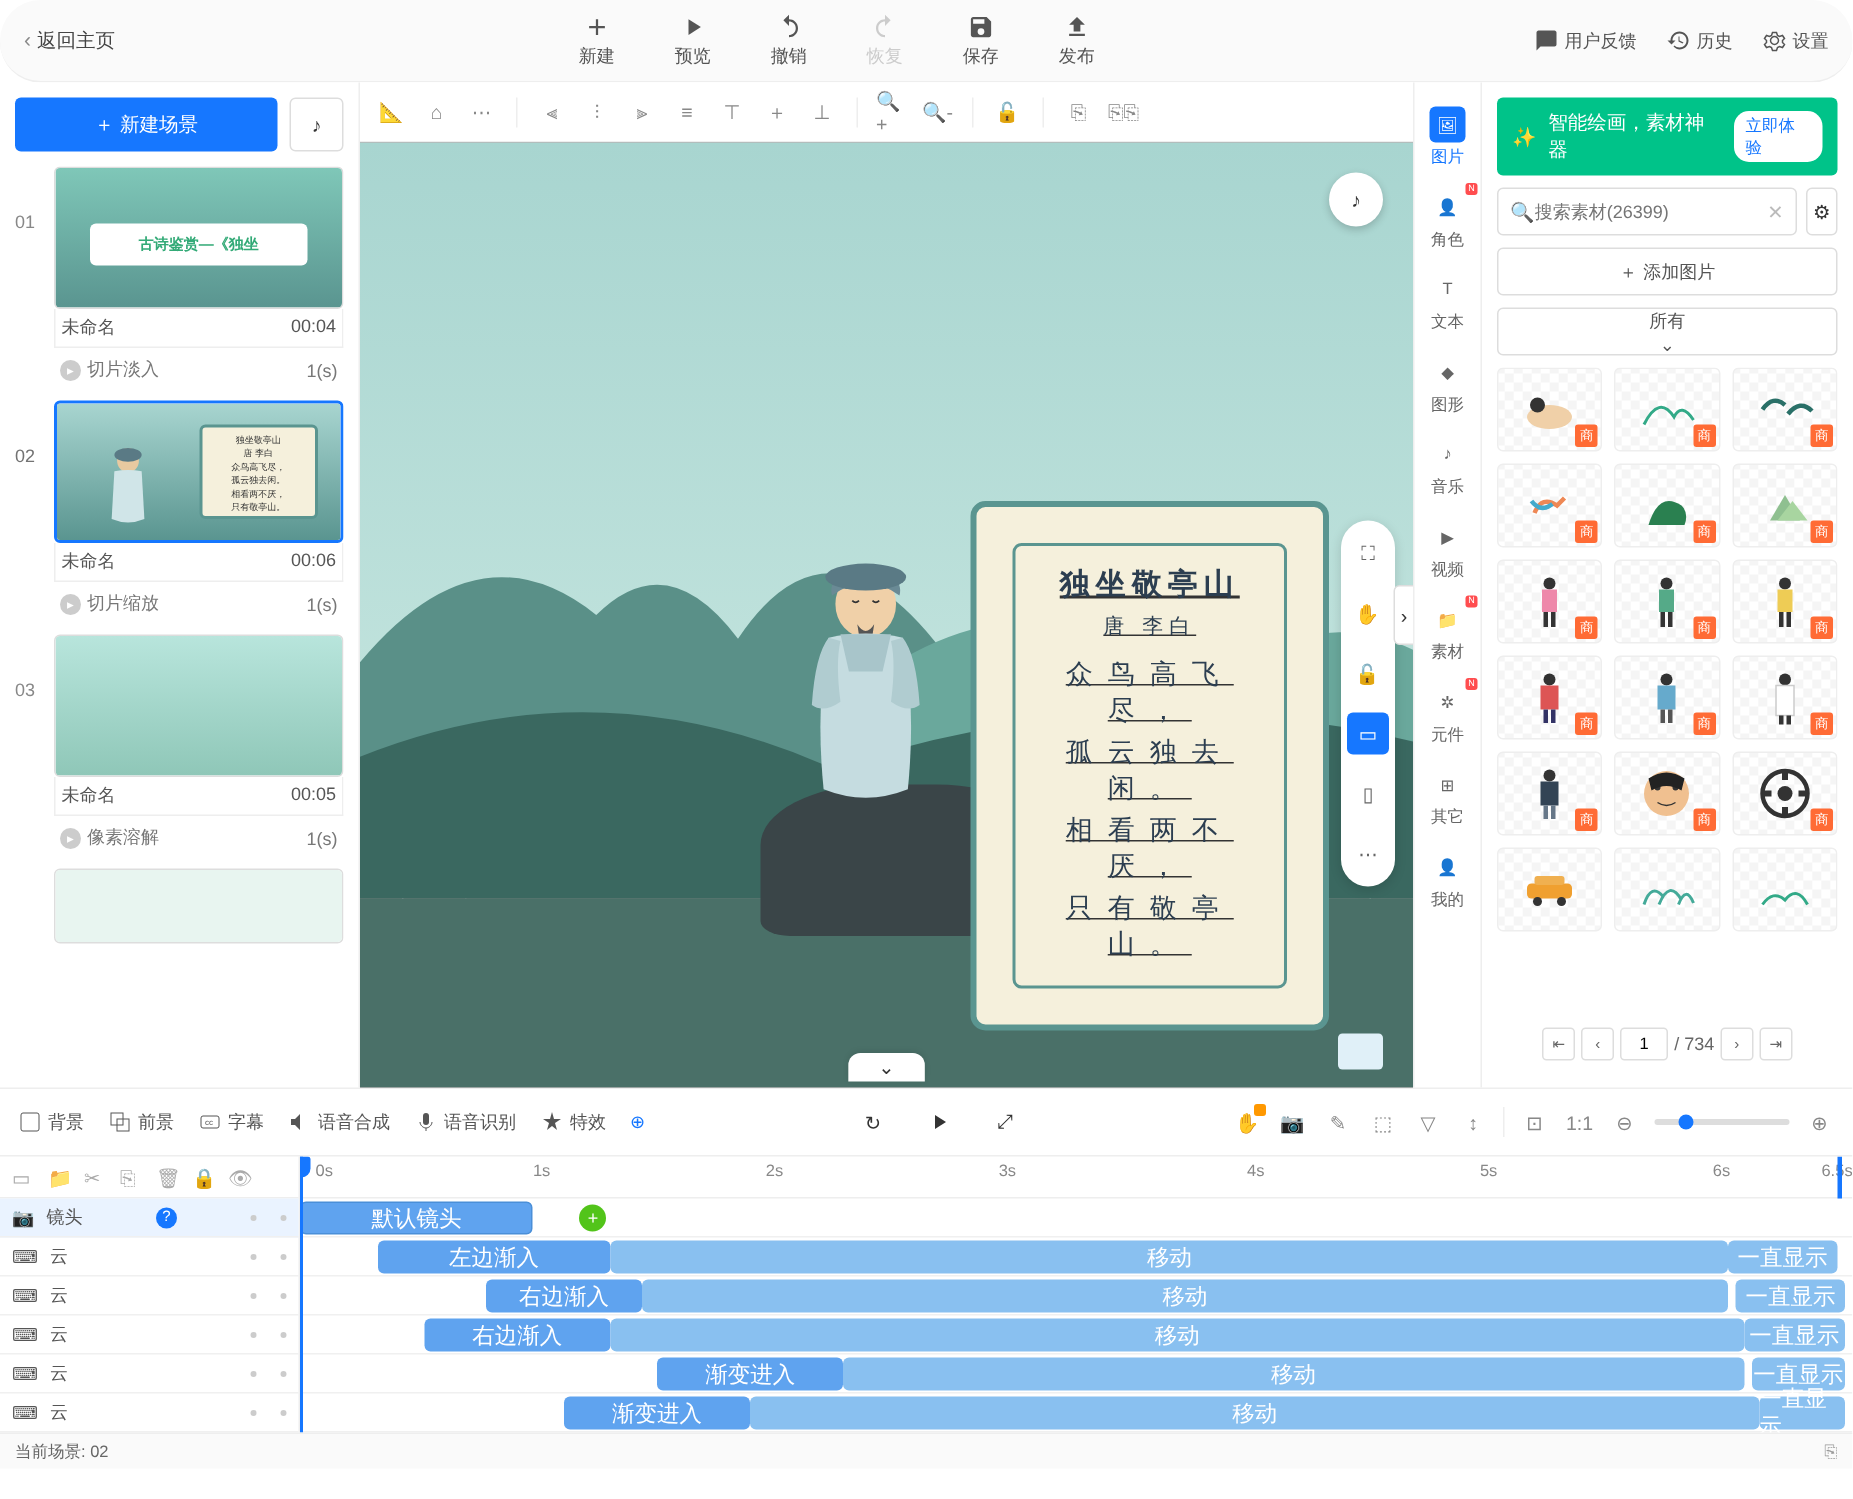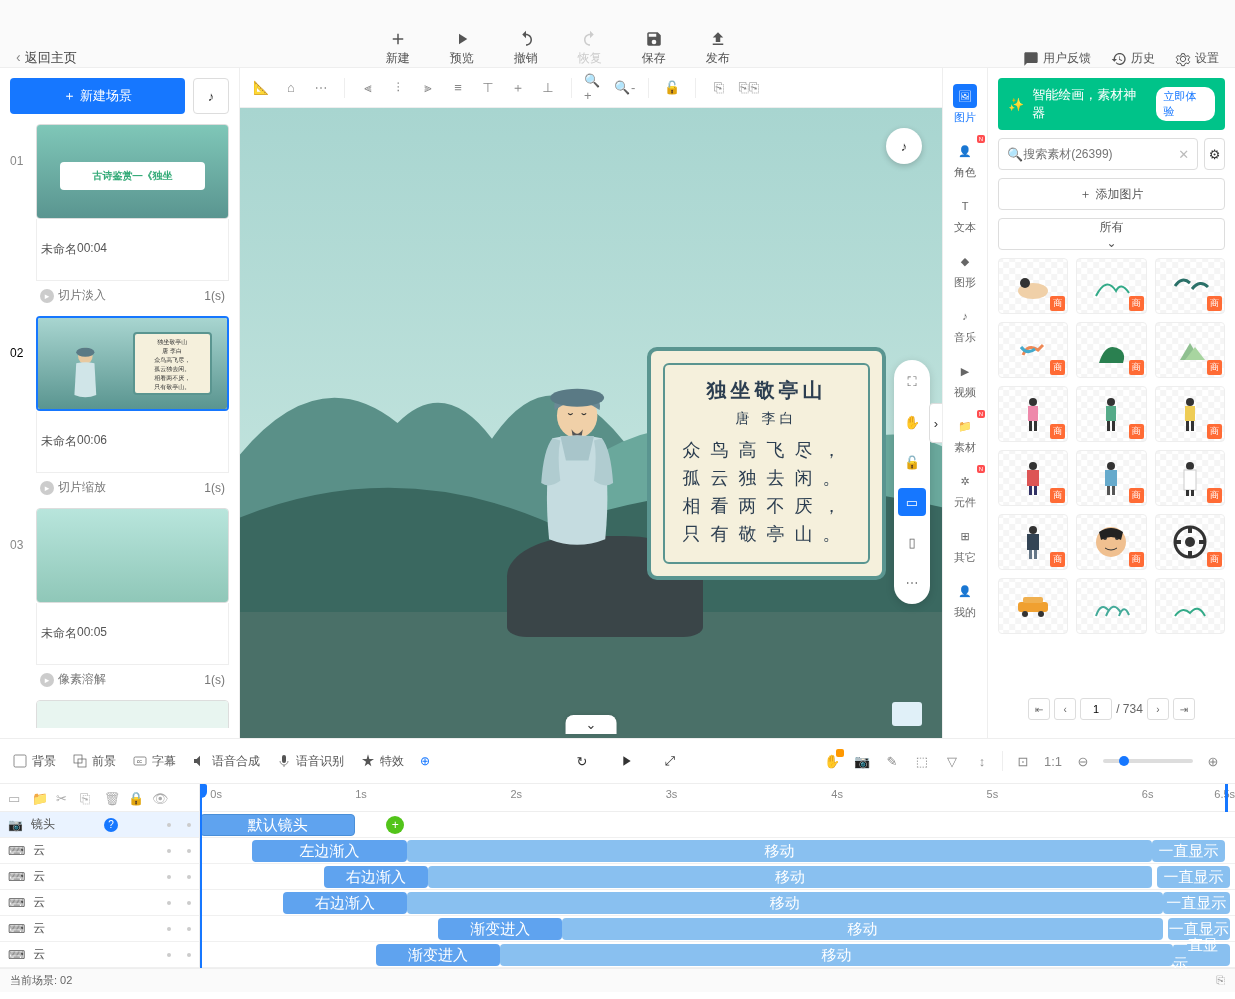--- a/index.html
+++ b/index.html
@@ -1,56 +1,56 @@
 <!DOCTYPE html>
 <html><head>
 <meta charset="utf-8">
 <style>
 * { box-sizing: border-box; margin: 0; padding: 0; font-family: "Microsoft YaHei", Arial, sans-serif; }
 body { width: 1235px; height: 999px; background: #fff; overflow: hidden; font-size: 13px; color: #333; }
-.topbar { height: 68px; display: flex; align-items: flex-end; border-bottom: 1px solid #eee; background: #fafafa; }
+.topbar { height: 55px; display: flex; align-items: center; border-bottom: 1px solid #eee; background: #fafafa; border-radius: 27px; }
 .back { padding: 0 16px; cursor: pointer; font-size: 13px; color: #444; }
 .back-arrow { font-size: 14px; margin-right: 4px; color: #888; }
 .top-center { flex: 1; display: flex; justify-content: center; gap: 40px; }
 .top-btn { display: flex; flex-direction: column; align-items: center; font-size: 12px; color: #555; cursor: pointer; gap: 2px; }
 .top-btn.disabled { color: #ccc; }
 .top-btn svg { width: 18px; height: 18px; }
 .top-right { display: flex; gap: 20px; padding-right: 16px; align-items: center; }
 .top-right-item { display: flex; align-items: center; gap: 4px; font-size: 12px; color: #555; cursor: pointer; }
 .top-right-item svg { width: 16px; height: 16px; }
 
 .mainrow { display: flex; height: 670px; }
 .sidebar { width: 240px; border-right: 1px solid #eee; padding: 10px; overflow: hidden; display: flex; flex-direction: column; }
 .sidebar-top { display: flex; gap: 8px; margin-bottom: 10px; }
 .new-scene-btn { flex: 1; background: #1677ff; color: #fff; border: none; border-radius: 4px; height: 36px; font-size: 13px; cursor: pointer; display: flex; align-items: center; justify-content: center; gap: 4px; }
 .sound-btn { width: 36px; height: 36px; border: 1px solid #ddd; border-radius: 4px; display: flex; align-items: center; justify-content: center; cursor: pointer; background: #fff; }
 .scene-list { flex: 1; overflow-y: auto; }
 .scene-item { display: flex; gap: 8px; align-items: flex-start; margin-bottom: 6px; }
 .scene-num { font-size: 12px; color: #888; width: 18px; padding-top: 30px; }
-.scene-item.active .scene-num { color: #000000; }
+.scene-item.active .scene-num { color: #737373; }
 .scene-body { flex: 1; }
 .scene-thumb { width: 100%; height: 95px; border: 1px solid #ddd; border-radius: 4px; overflow: hidden; position: relative; }
 .scene-item.active .scene-thumb { border: 2px solid #1677ff; }
 .thumb-bg { width: 100%; height: 100%; }
-.scene-info { display: flex; padding: 22px 4px; font-size: 12px; color: #555; border: 1px solid #eee; border-top: none; }
+.scene-info { display: flex; justify-content: space-between; padding: 4px 4px; font-size: 12px; color: #555; border: 1px solid #eee; border-top: none; }
 .scene-trans { display: flex; justify-content: space-between; padding: 6px 4px; font-size: 12px; color: #777; align-items: center; }
 .trans-play { width: 14px; height: 14px; border-radius: 50%; background: #ccc; display: inline-flex; align-items: center; justify-content: center; margin-right: 4px; font-size: 9px; color: #fff; }
 .time-row { display: flex; justify-content: center; gap: 10px; font-size: 12px; color: #555; padding: 6px 0; }
 
 .canvas-area { flex: 1; display: flex; flex-direction: column; background: #fff; }
 .canvas-tools { height: 40px; display: flex; align-items: center; gap: 8px; padding: 0 10px; border-bottom: 1px solid #eee; }
 .tool-icon { width: 22px; height: 22px; display: flex; align-items: center; justify-content: center; cursor: pointer; color: #888; }
 .tool-sep { width: 1px; height: 20px; background: #eee; margin: 0 4px; }
 .canvas-wrap { flex: 1; background: #757575; position: relative; overflow: hidden; }
 .canvas-sky { position: absolute; left: 0; right: 0; top: 0; height: 70%; background: linear-gradient(#a8d5d0, #c5e5df); }
 .canvas-mountains { position: absolute; left: 0; right: 0; top: 30%; height: 50%; }
 .canvas-water { position: absolute; left: 0; right: 0; bottom: 0; height: 20%; background: #4a7068; }
 .canvas-rock { position: absolute; left: 38%; bottom: 16%; width: 28%; height: 16%; background: #3a4548; border-radius: 40% 40% 10% 10%; }
 .poet { position: absolute; left: 40%; bottom: 28%; width: 16%; }
-.poem-box { position: absolute; right: 8%; top: 38%; width: 34%; background: #f5f0dc; border: 4px solid #5a9590; border-radius: 10px; padding: 12px; text-align: center; }
+.poem-box { position: absolute; right: 8%; top: 38%; width: 34%; background: #f5f0dc; border: 4px solid #5a9590; border-radius: 10px; padding: 24px; text-align: center; text-decoration: underline; }
 .poem-frame { border: 2px solid #5a9590; border-radius: 6px; padding: 12px 8px; }
 .poem-title { font-size: 20px; font-weight: bold; color: #2c3e50; letter-spacing: 4px; margin-bottom: 6px; }
 .poem-author { font-size: 14px; color: #2c3e50; margin-bottom: 10px; letter-spacing: 4px; }
 .poem-line { font-size: 18px; color: #2c3e50; letter-spacing: 10px; margin: 4px 0; font-weight: 500; }
 .safe-area { position: absolute; border: 1px dashed rgba(255,255,255,0.4); }
 .float-tools { position: absolute; right: 12px; top: 40%; background: #fff; border-radius: 20px; padding: 8px 4px; display: flex; flex-direction: column; gap: 12px; box-shadow: 0 2px 8px rgba(0,0,0,0.15); }
 .float-tools div { width: 28px; height: 28px; display: flex; align-items: center; justify-content: center; color: #666; cursor: pointer; }
 .float-tools div.active { background: #1677ff; color: #fff; border-radius: 4px; }
 .music-btn { position: absolute; right: 20px; top: 20px; width: 36px; height: 36px; background: #fff; border-radius: 50%; display: flex; align-items: center; justify-content: center; box-shadow: 0 2px 6px rgba(0,0,0,0.2); }
 .expand-tab { position: absolute; right: -1px; top: 50%; width: 14px; height: 40px; background: #fff; border: 1px solid #ddd; border-radius: 4px 0 0 4px; display: flex; align-items: center; justify-content: center; transform: translateY(-50%); }

